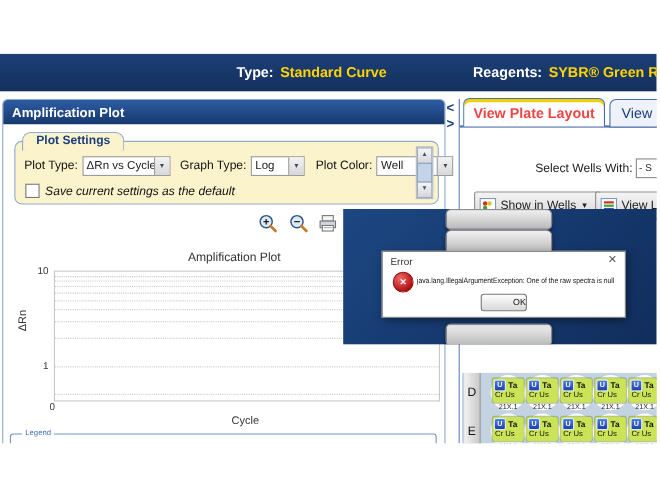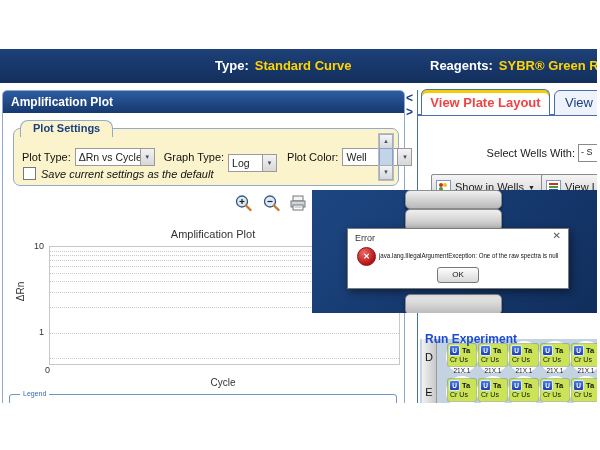--- a/index.html
+++ b/index.html
@@ -107,21 +107,21 @@
     border:1px solid #7a7a7a;box-shadow:2px 3px 8px rgba(0,0,0,.45);}
   .dlg-title{position:absolute;left:7px;top:4px;font-size:9px;color:#333;}
   .dlg-close{position:absolute;right:7px;top:1px;font-size:10px;color:#555;cursor:pointer;}
   .dlg-icon{position:absolute;left:9px;top:18px;width:17px;height:17px;border-radius:50%;
     background:radial-gradient(circle at 35% 30%,#ef6a6a,#b41414 70%);border:1px solid #8f0f0f;
     color:#fff;font-size:8px;font-weight:bold;text-align:center;line-height:17px;}
   .dlg-msg{position:absolute;left:31px;top:23px;font-size:7px;color:#111;white-space:nowrap;
     transform:scaleX(.88);transform-origin:left center;}
   .dlg-ok{position:absolute;left:50%;transform:translateX(-50%);top:38px;width:40px;height:14px;
     background:linear-gradient(180deg,#fdfdfd,#d9d9d9);border:1px solid #777;border-radius:3px;
-    font-size:8px;color:#111;text-align:center;line-height:13px;cursor:pointer;}
+    font-size:8px;color:#111;text-align:right;line-height:13px;cursor:pointer;}
 </style>
 </head>
 <body>
 
 <div id="app">
 
   <div class="topbar">
     <span class="seg" style="left:215px;">
       <span>Type:</span><span class="val">Standard Curve</span>
     </span>
@@ -135,21 +135,21 @@
 
     <div class="settings">
       <div class="settings-tab">Plot Settings</div>
       <div class="settings-row1">
         <span>Plot Type:</span>
         <span class="sel" style="width:78px;">
           <span class="v">ΔRn vs Cycle</span>
           <span class="arr">▾</span>
         </span>
         <span style="margin-left:5px;">Graph Type:</span>
-        <span class="sel" style="width:47px;margin-top:12px;">
+        <span class="sel" style="width:47px;">
           <span class="v">Log</span>
           <span class="arr">▾</span>
         </span>
         <span style="margin-left:6px;">Plot Color:</span>
         <span class="sel" style="width:68px;">
           <span class="v">Well</span>
           <span class="arr">▾</span>
         </span>
       </div>
       <div class="settings-row2">
@@ -234,21 +234,20 @@
       </div>
       <div class="rbtn" style="left:123px;width:57px;">
         <span class="icon-table">
           <i style="top:2px;background:#d03020;"></i>
           <i style="top:5px;background:#48a030;"></i>
           <i style="top:8px;background:#3050c0;"></i>
         </span>
         <span>View L</span>
       </div>
 
-      <div class="runexp">Run Experiment</div>
       <div class="plate">
         <div class="rowlabelcol"></div>
       <div class="rowlabel" style="top: 5px;">D</div>
           <div class="wellcircle" style="left: 26px; top: 2px;"></div>
           <div class="wellcell" style="left: 28px; top: 5px;">
             <div class="wc-l1">
               <span class="wc-u">U</span>
               <span class="wc-t">Ta</span>
             </div>
             <div class="wc-l2">Cr Us</div>

